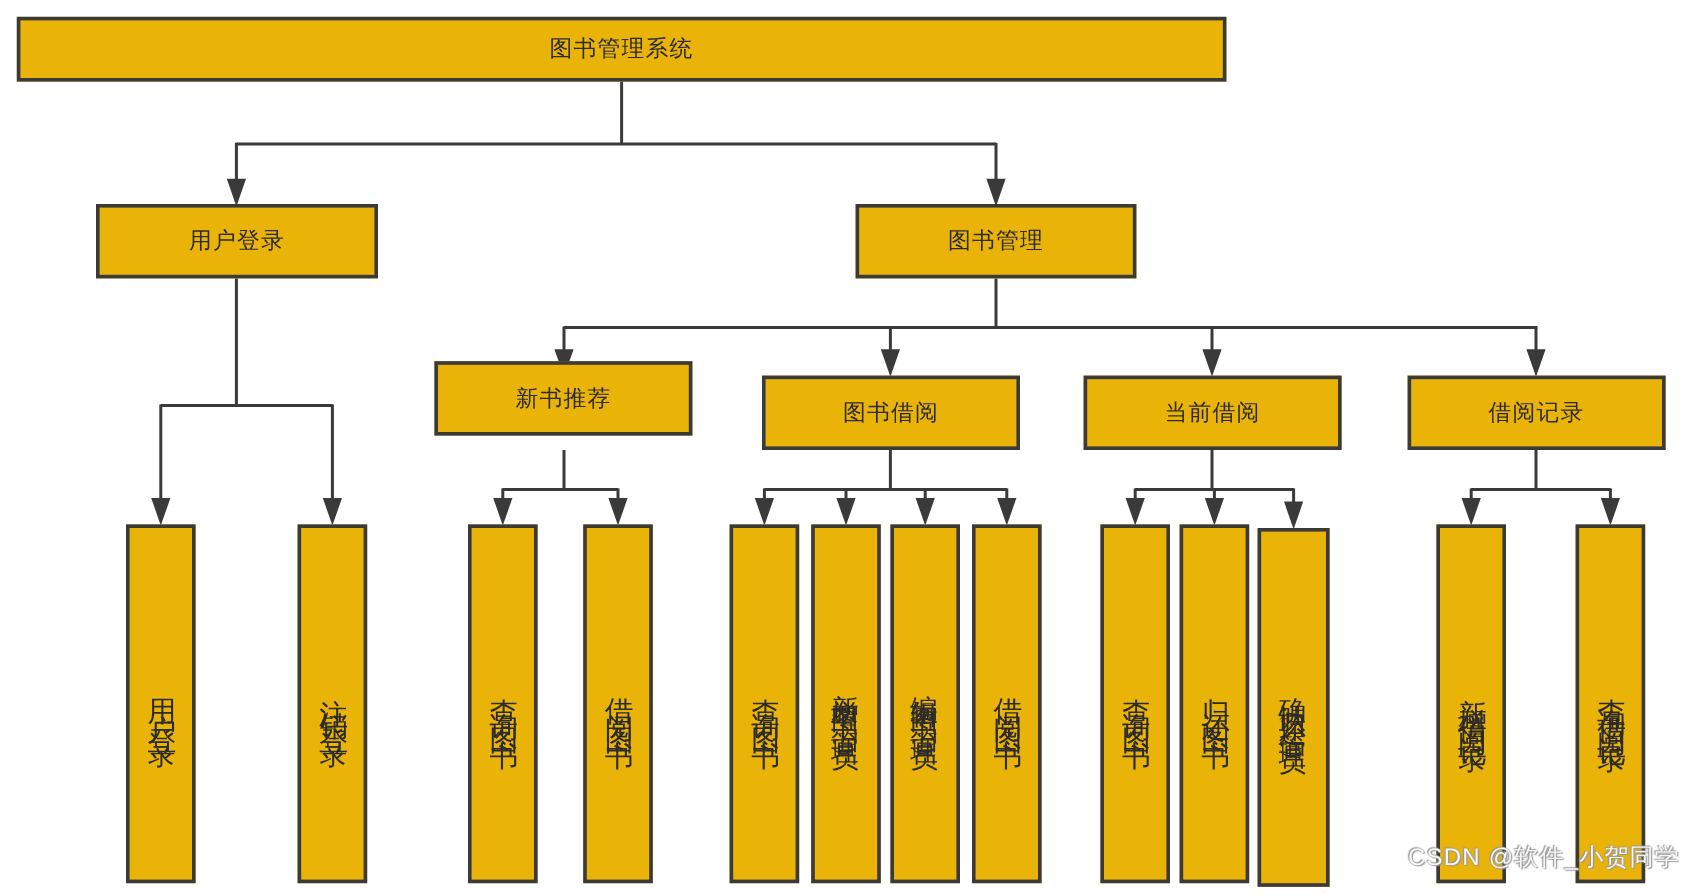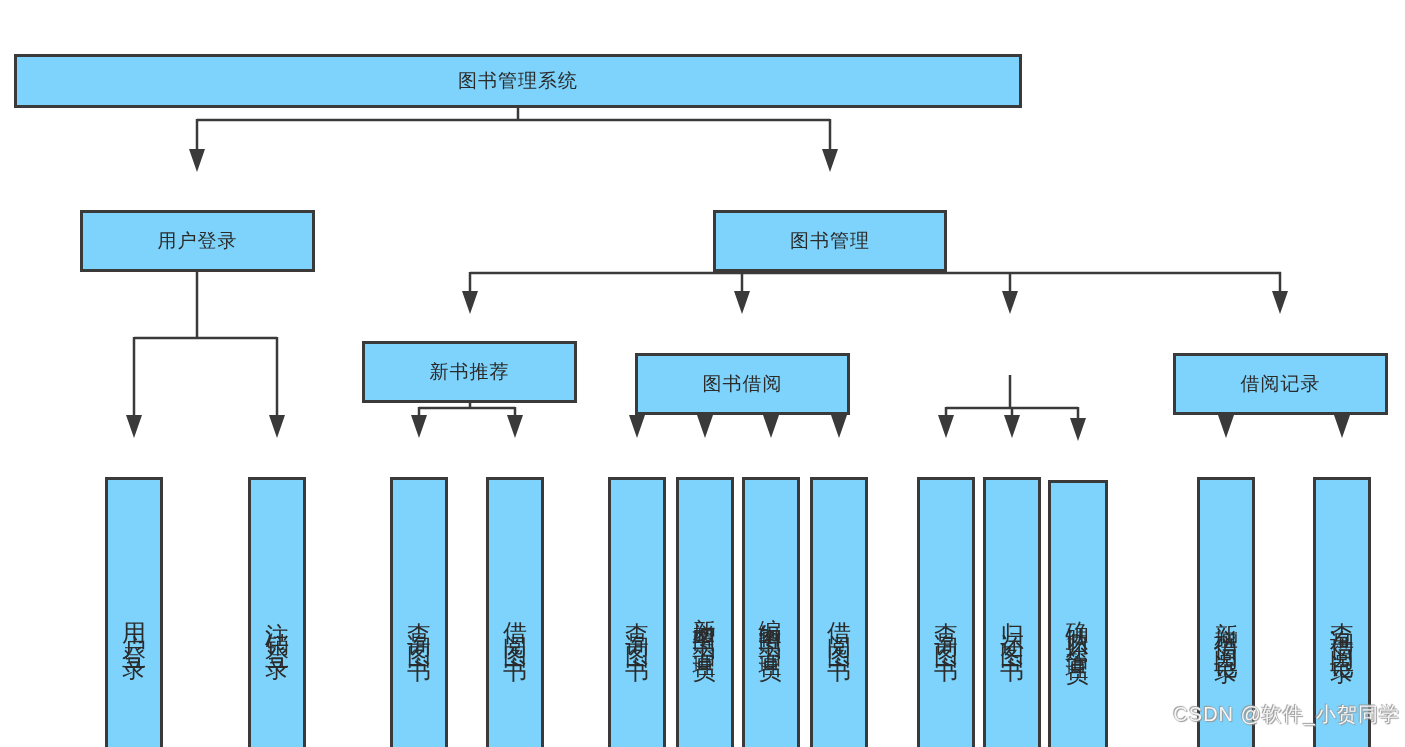--- a/index.html
+++ b/index.html
@@ -6,27 +6,26 @@
   .stage{
     position:relative;
     width:1405px;height:747px;
     background:#ffffff;
     font-family:"Liberation Sans","DejaVu Sans",sans-serif;
     overflow:hidden;
   }
   svg.wires{position:absolute;left:0;top:0;z-index:1;}
   .box{
     position:absolute;
-    background:#7dd3fc;
+    background:#eab308;
     border:3px solid #3a3a3a;
     display:flex;align-items:center;justify-content:center;
     box-sizing:border-box;
     color:#2b2b2b;
     z-index:2;
-    margin-top:40px;
   }
   .hbox{font-size:19px;letter-spacing:1px;}
   .root{font-size:19px;letter-spacing:1px;}
   .leaf{width:58px;height:299px;top:437px;}
   .vtext{
     writing-mode:vertical-rl;
     text-orientation:mixed;
     font-size:24px;
     letter-spacing:12px;
     color:#2b2b2b;
@@ -132,20 +131,23 @@
   <div class="box hbox" style="left:713px;top:170px;width:234px;height:62px;">
     <span>图书管理</span>
   </div>
 
   <div class="box hbox" style="left:362px;top:301px;width:215px;height:62px;">
     <span>新书推荐</span>
   </div>
   <div class="box hbox" style="left:635px;top:313px;width:215px;height:62px;">
     <span>图书借阅</span>
   </div>
+  <div class="box hbox" style="left:903px;top:313px;width:215px;height:62px;">
+    <span>当前借阅</span>
+  </div>
   <div class="box hbox" style="left:1173px;top:313px;width:215px;height:62px;">
     <span>借阅记录</span>
   </div>
 
   <div class="box leaf" style="left:105px;">
     <span class="vtext">用户登录</span>
   </div>
   <div class="box leaf" style="left:248px;">
     <span class="vtext">注销登录</span>
   </div>

